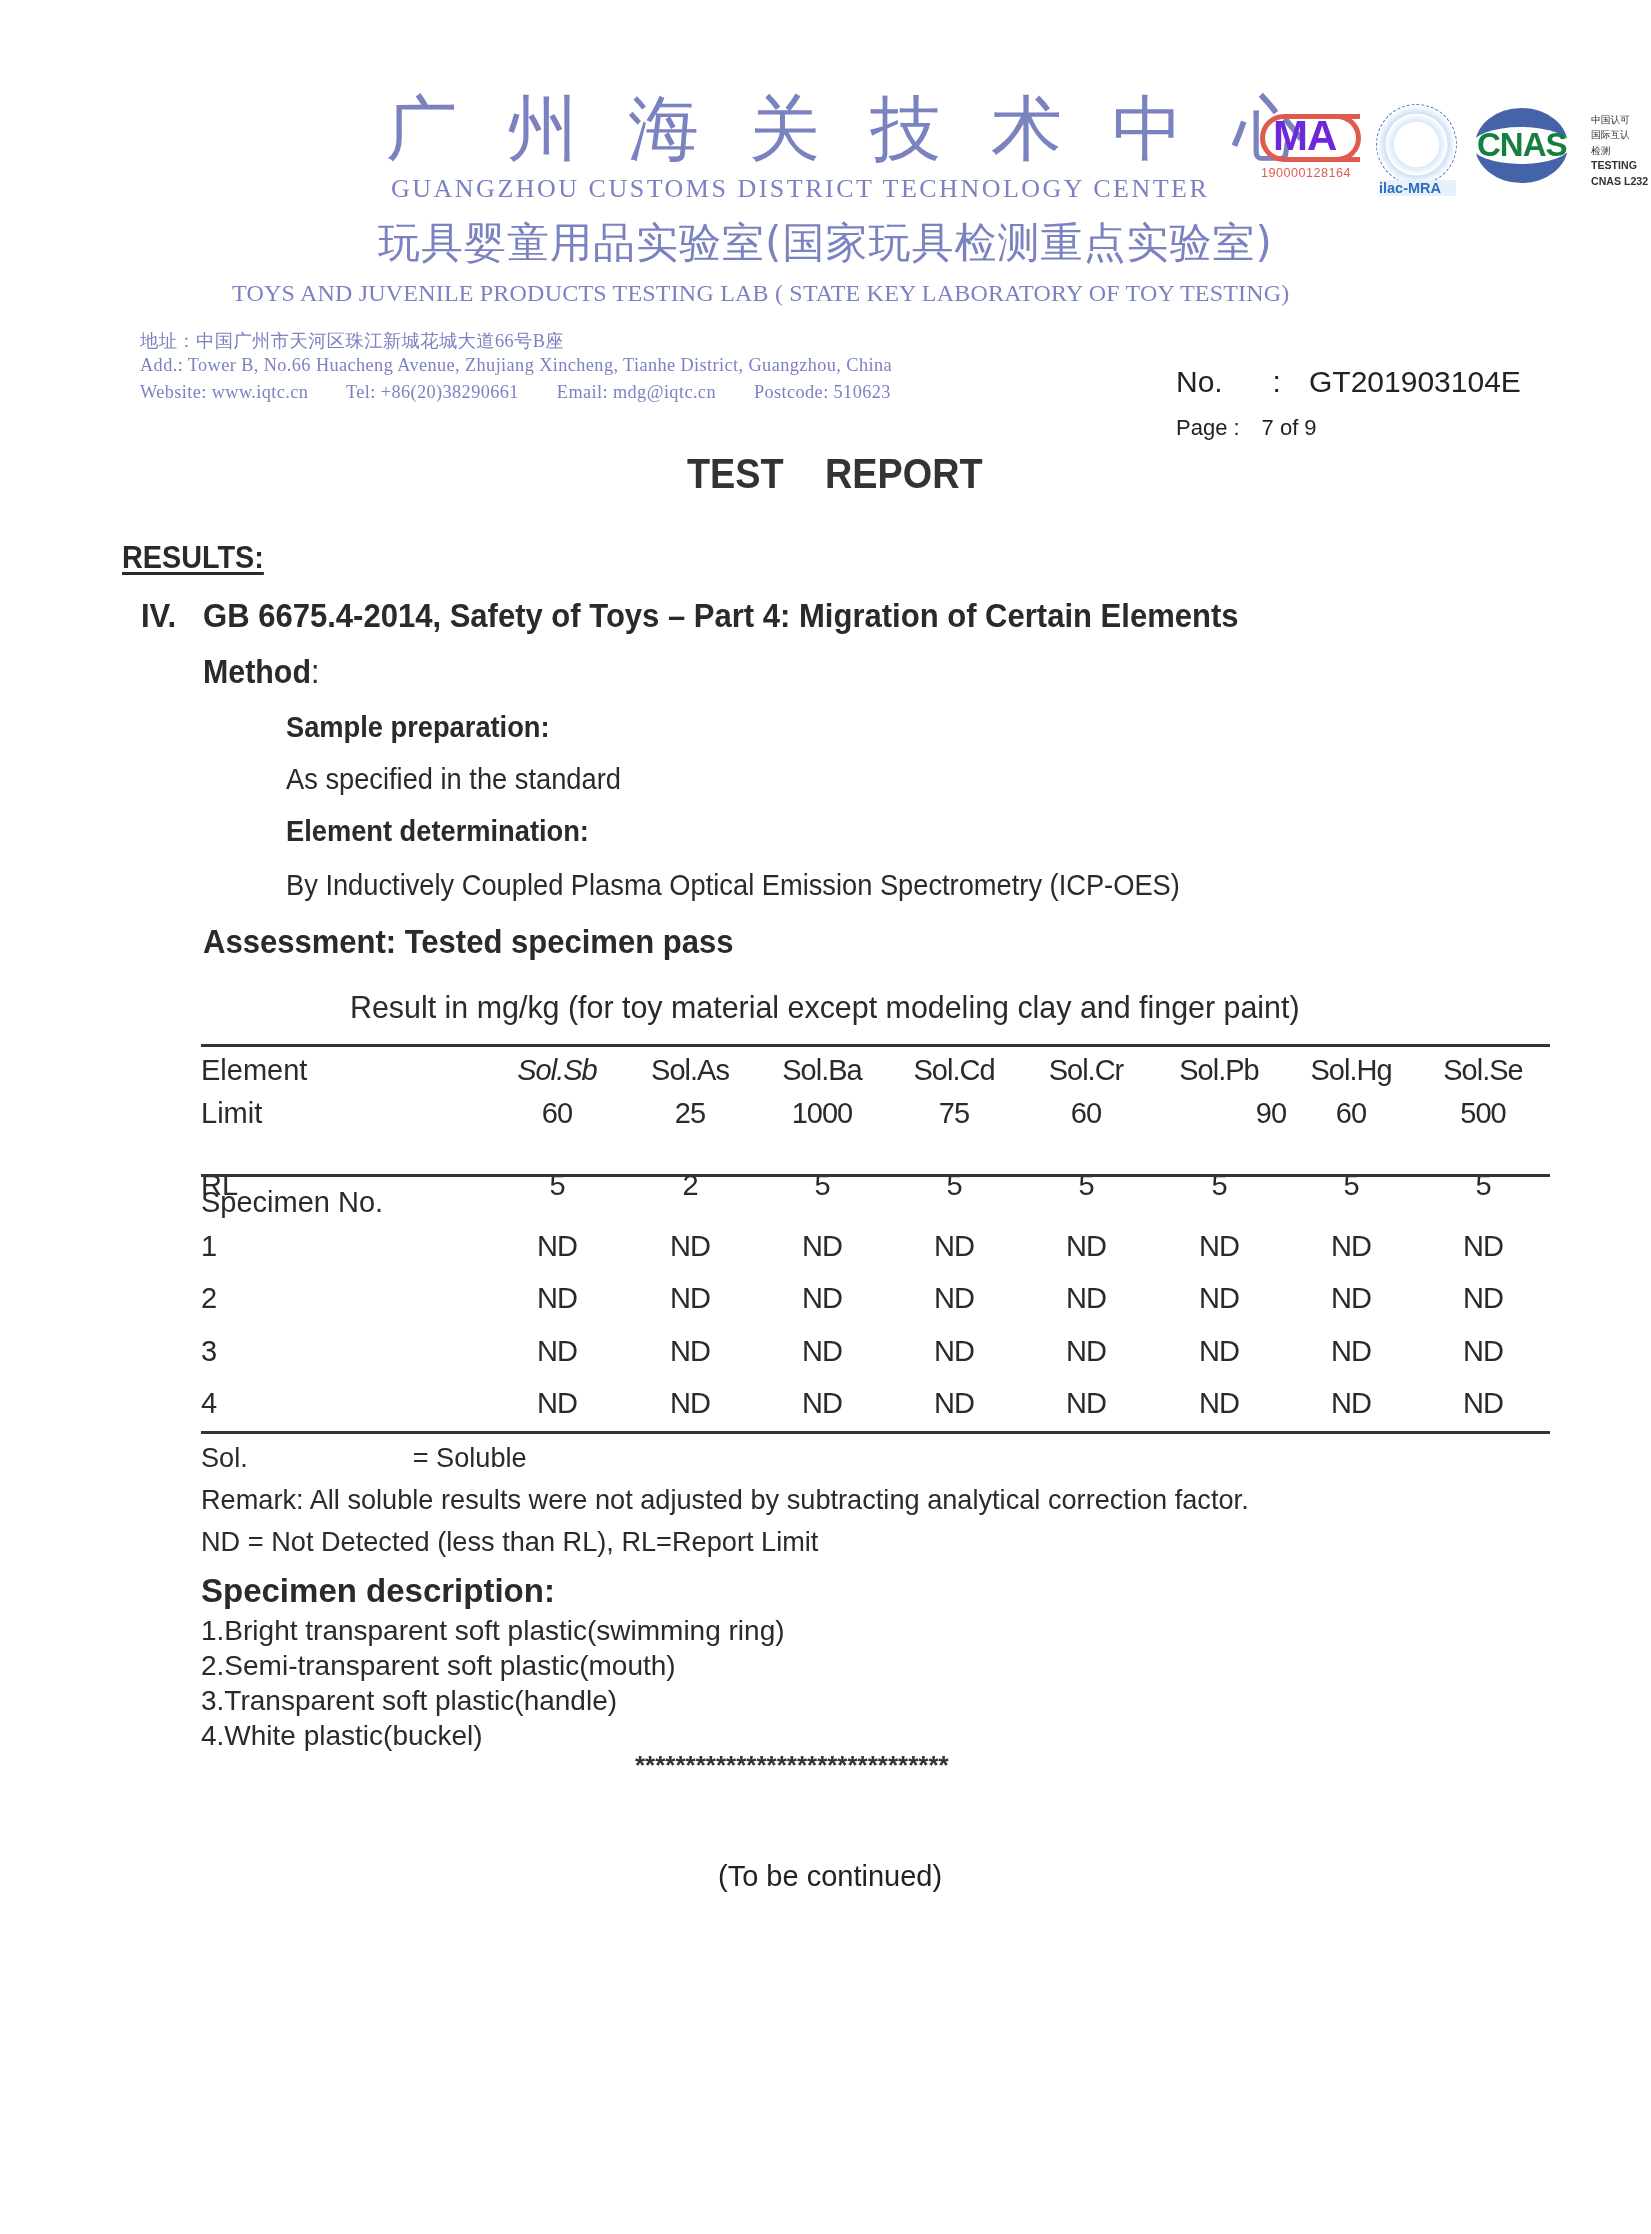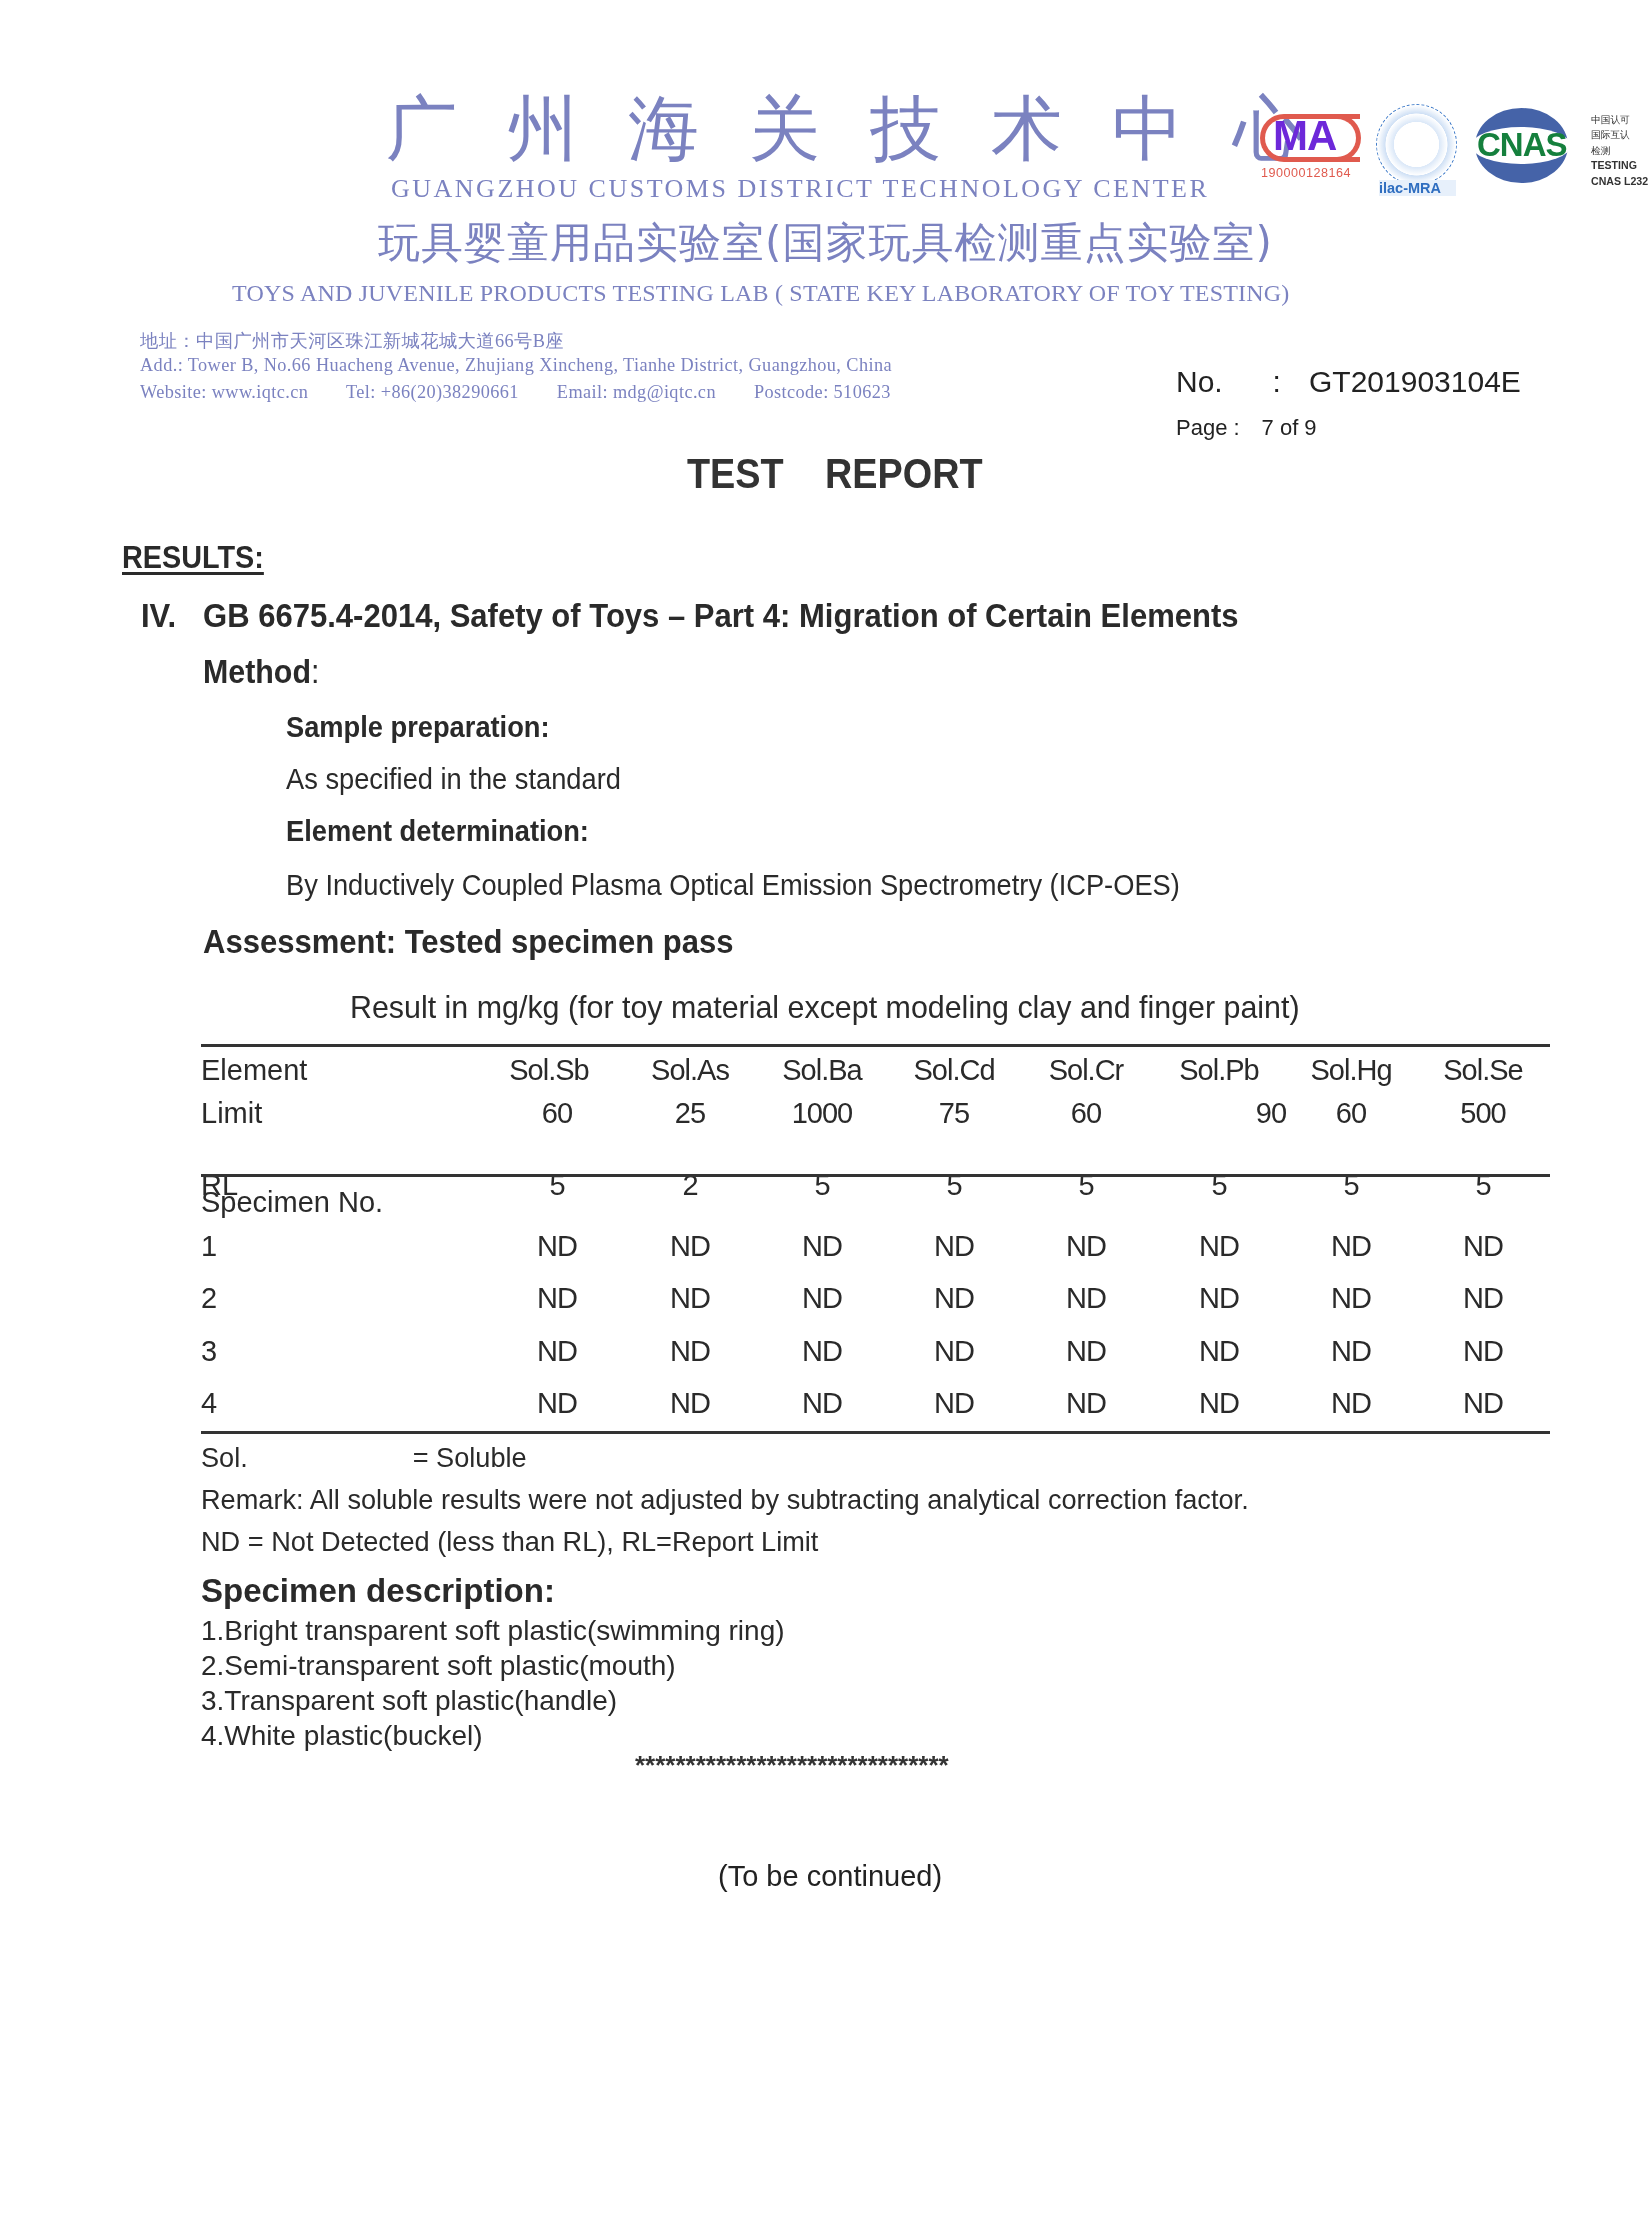--- a/index.html
+++ b/index.html
@@ -118,21 +118,21 @@
 <div class="abs body-text sub-t" style="top:763px;">As specified in the standard</div>
 <div class="abs body-text sub-h" style="top:815px;">Element determination:</div>
 <div class="abs body-text sub-t" style="top:869px;">By Inductively Coupled Plasma Optical Emission Spectrometry (ICP-OES)</div>
 <div class="abs body-text assess">Assessment: Tested specimen pass</div>
 
 <div class="abs body-text tbl-caption">Result in mg/kg (for toy material except modeling clay and finger paint)</div>
 <div class="abs rule" style="top:1044px;"></div>
 
 <div class="abs row" style="top:1054px;">
   <span class="lbl">Element</span>
-  <span class="cell" style="left:348px;">Sol.Sb</span>
+  <span class="cell" style="left:356px;font-style:italic;">Sol.Sb</span>
   <span class="cell" style="left:489px;">Sol.As</span>
   <span class="cell" style="left:621px;">Sol.Ba</span>
   <span class="cell" style="left:753px;">Sol.Cd</span>
   <span class="cell" style="left:885px;">Sol.Cr</span>
   <span class="cell" style="left:1018px;">Sol.Pb</span>
   <span class="cell" style="left:1150px;">Sol.Hg</span>
   <span class="cell" style="left:1282px;">Sol.Se</span>
 </div>
 <div class="abs row" style="top:1097px;">
   <span class="lbl">Limit</span>

